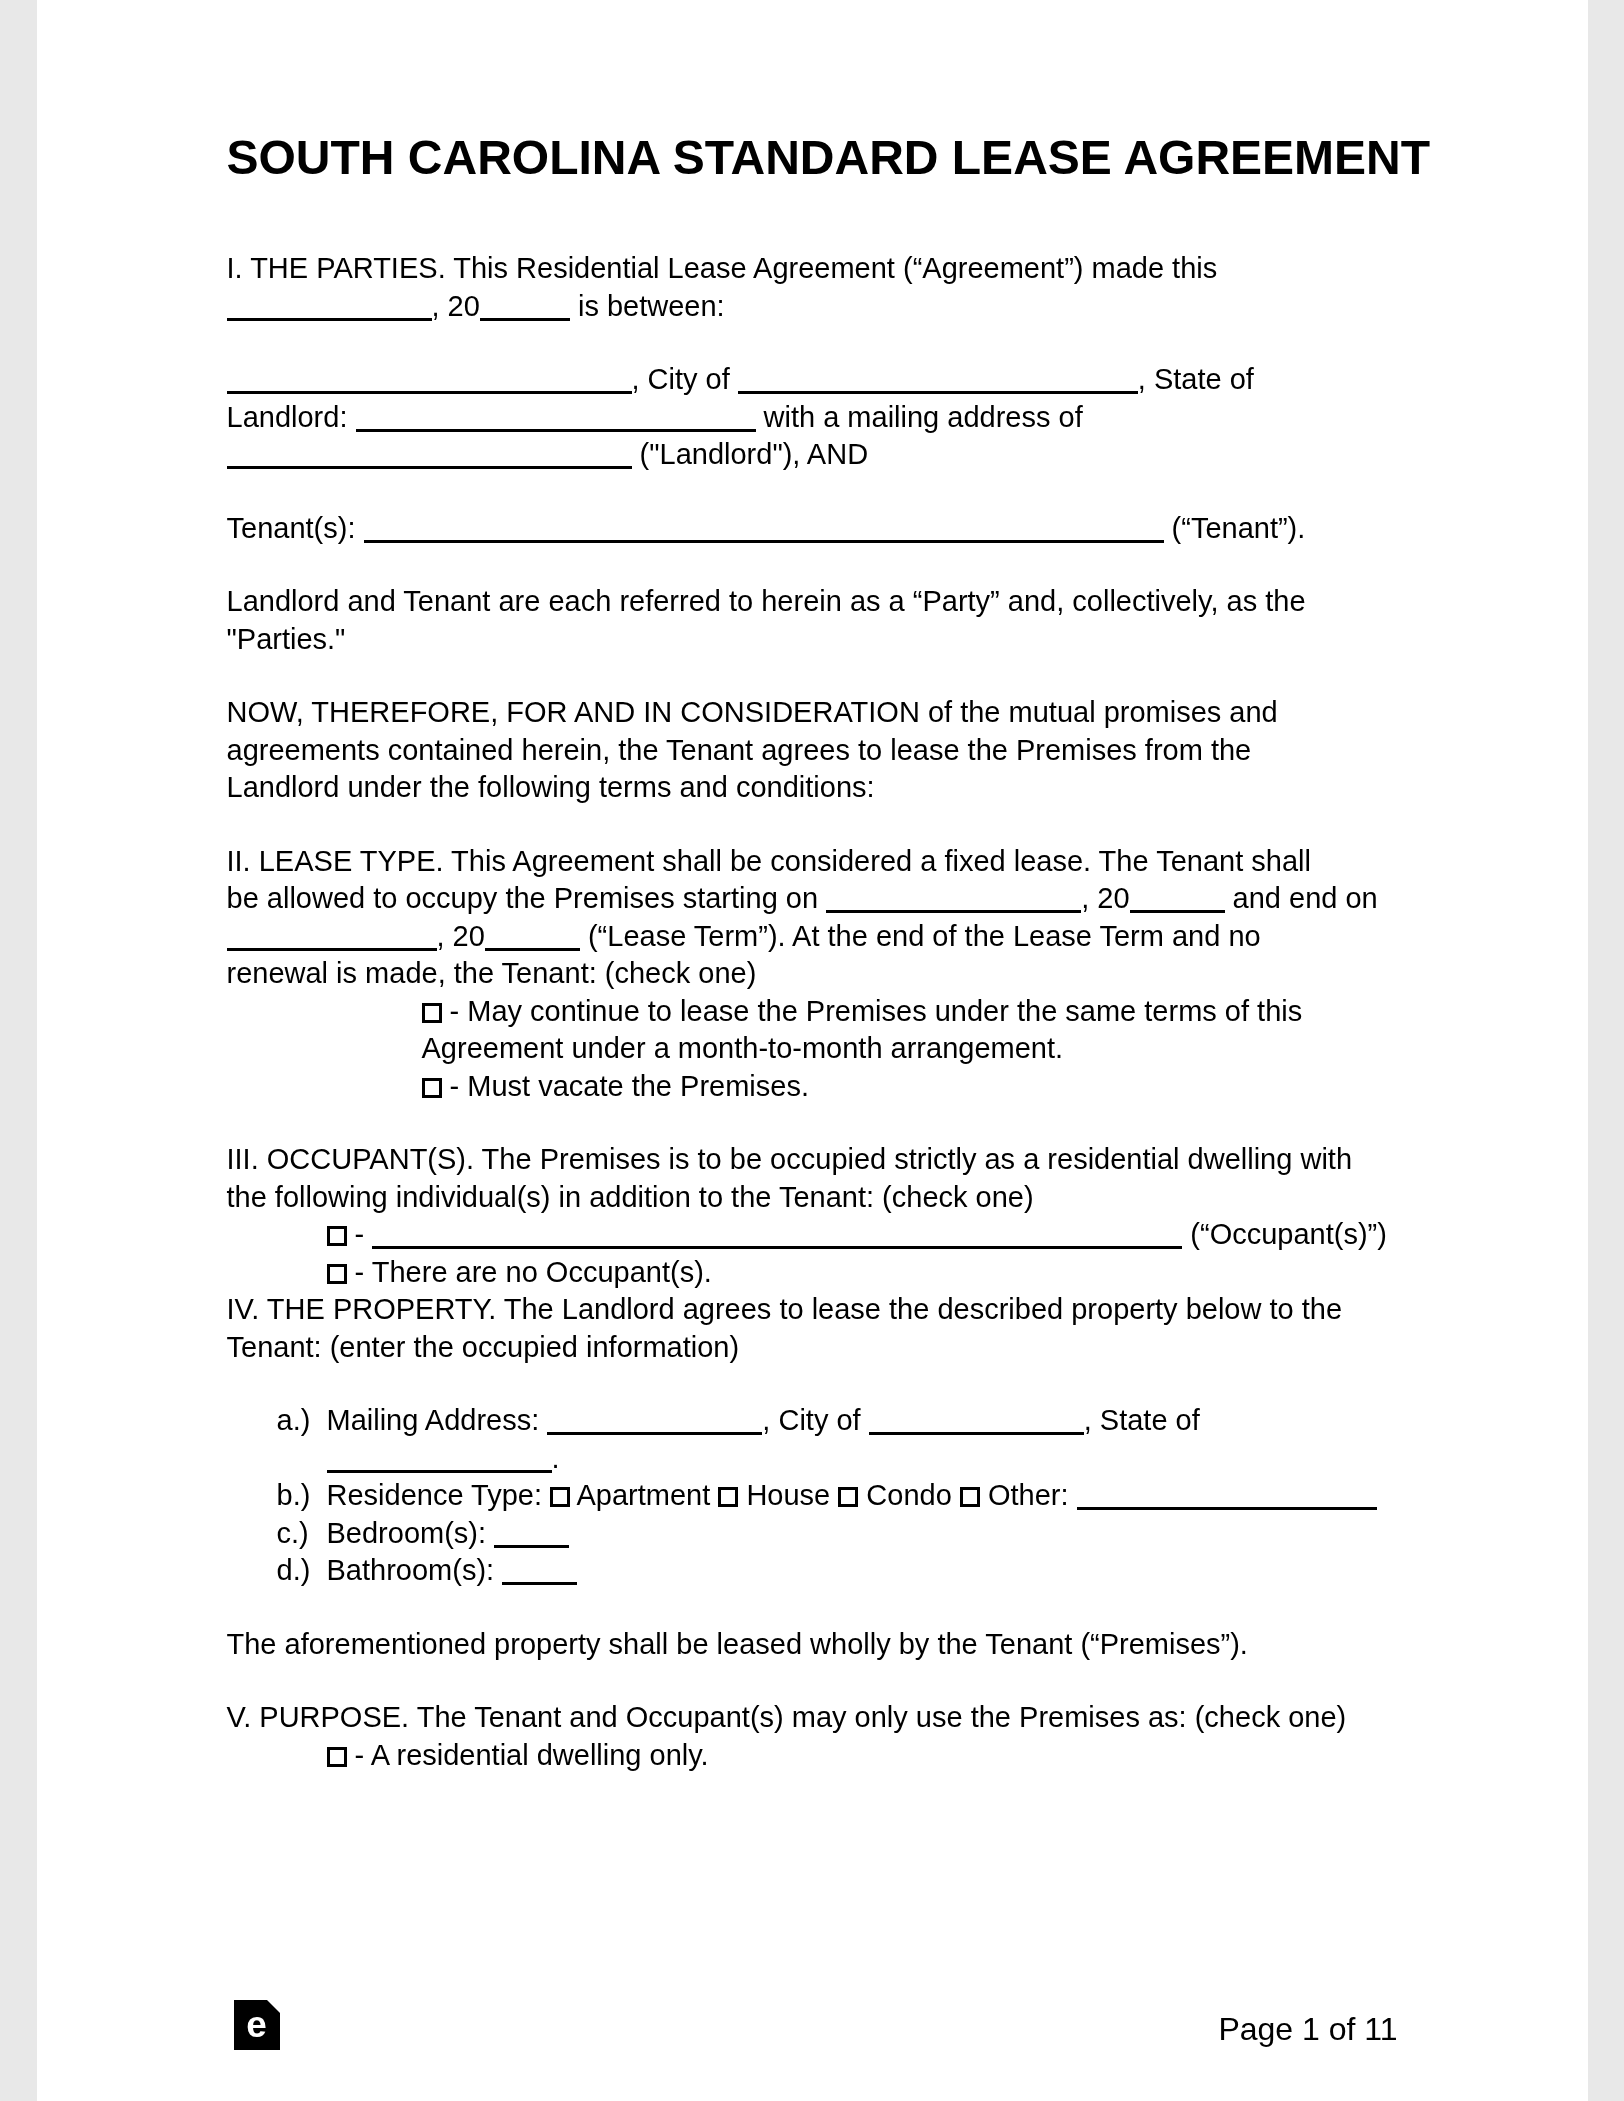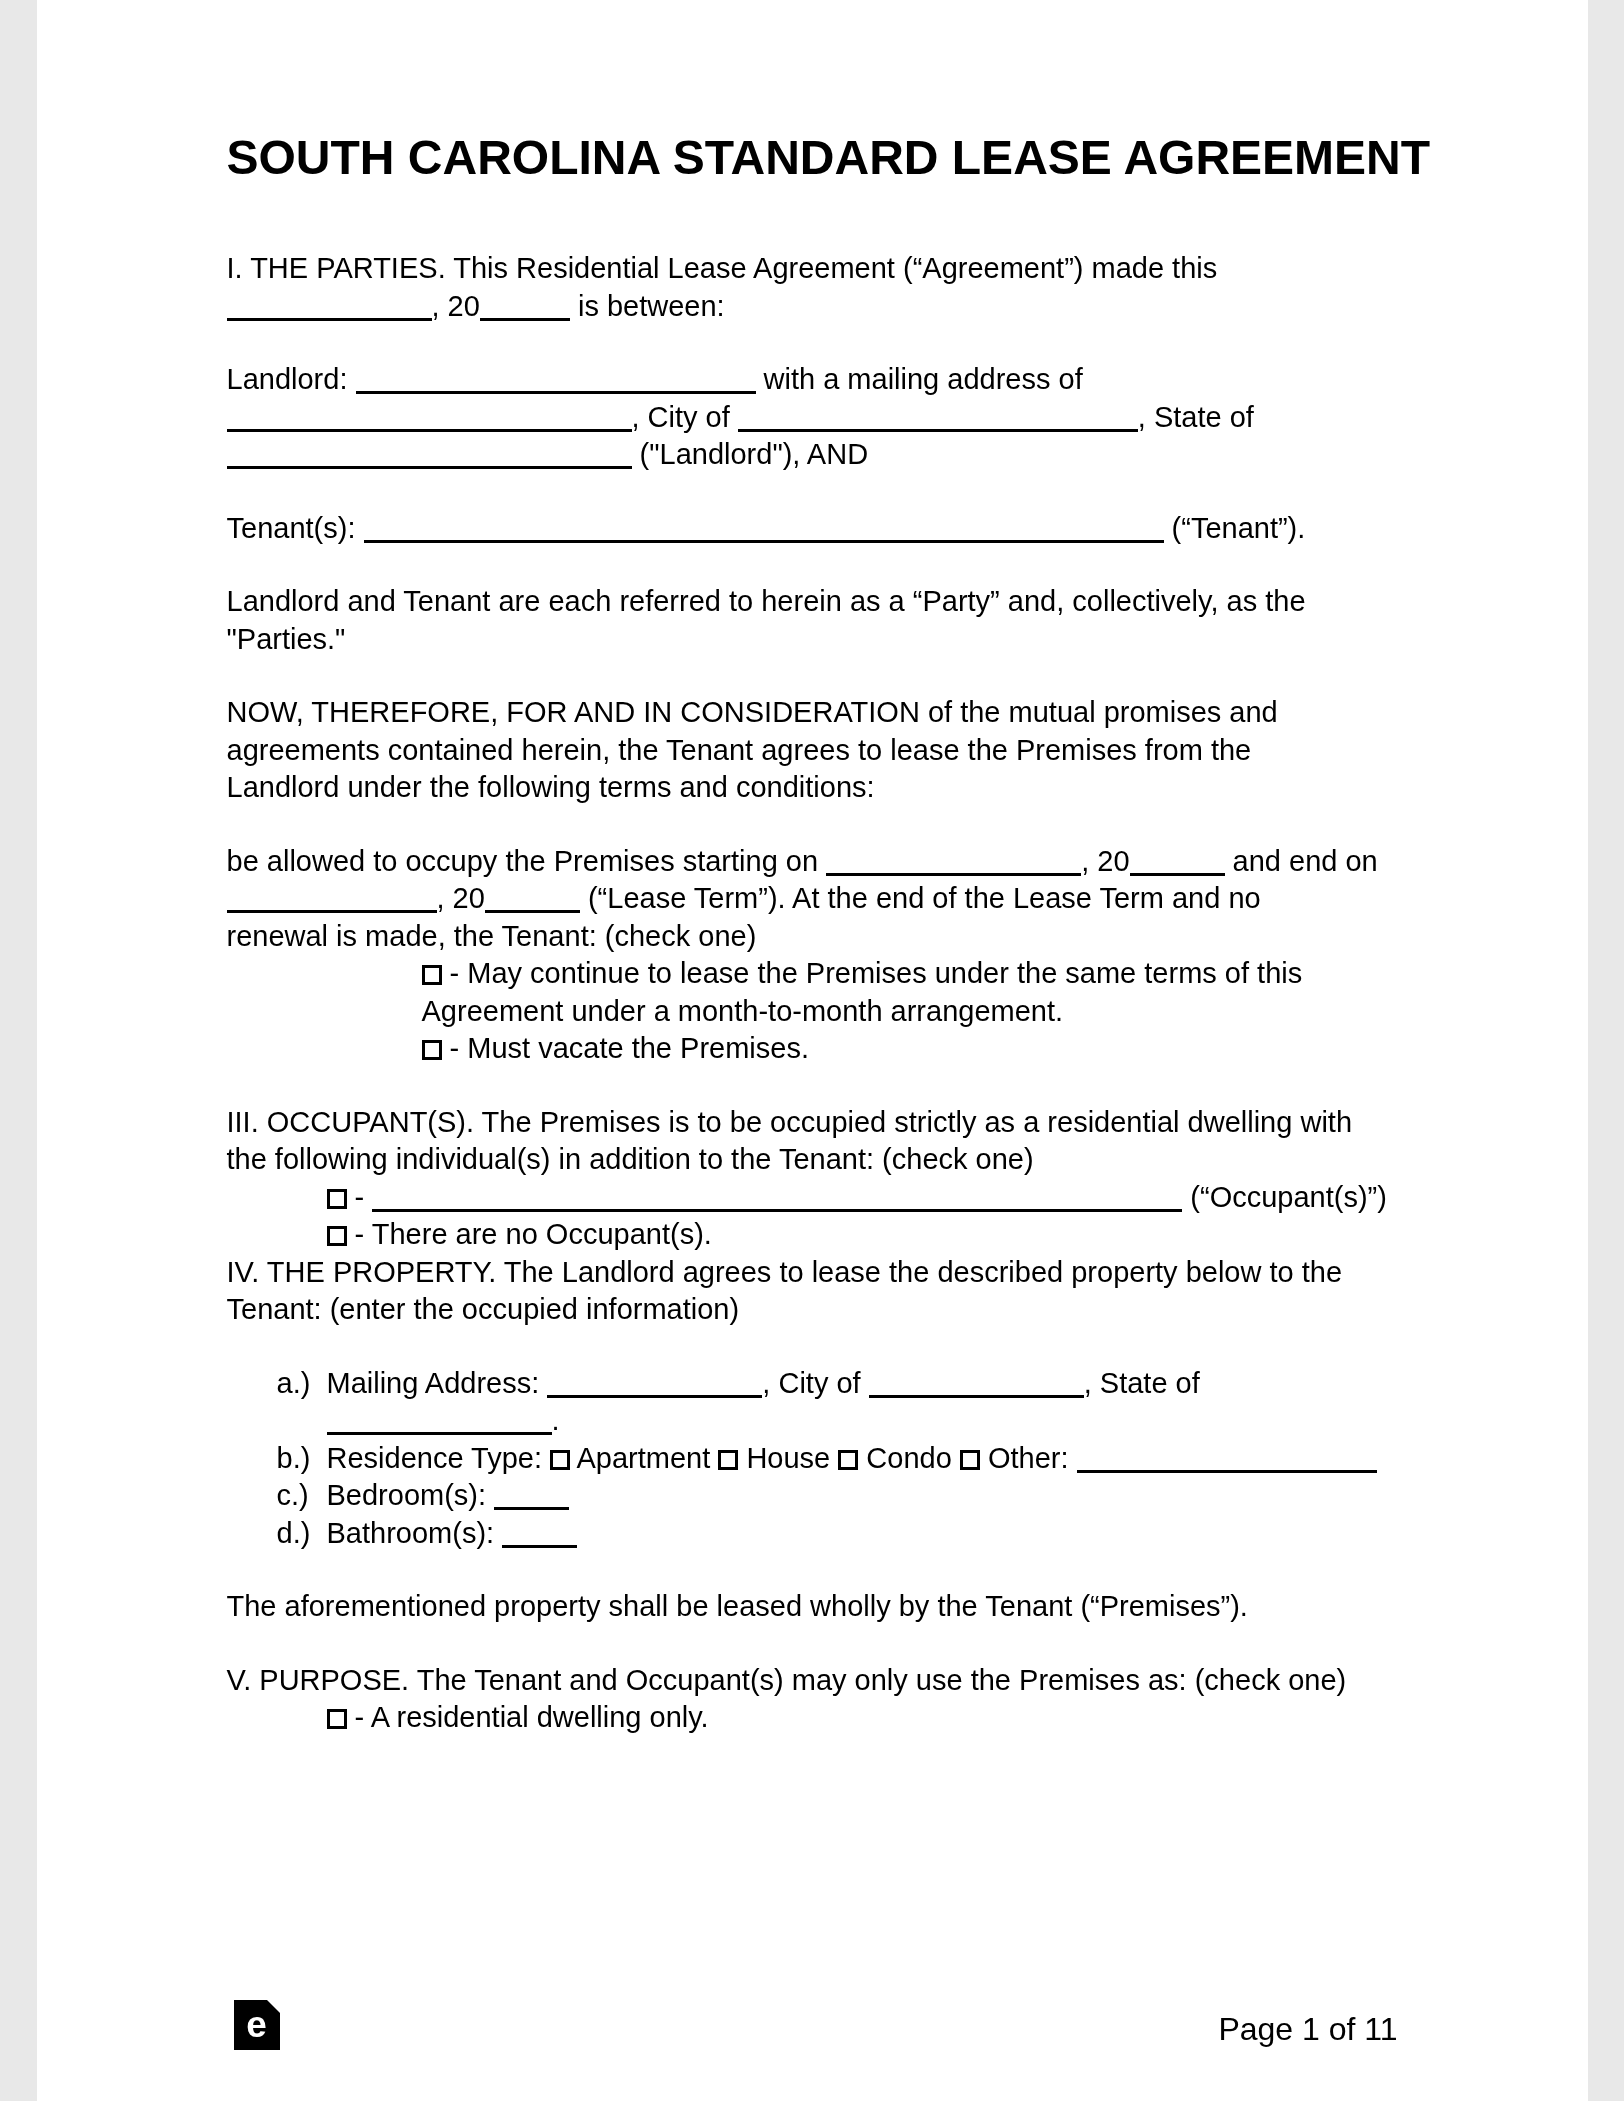--- a/index.html
+++ b/index.html
@@ -77,41 +77,42 @@
   <div class="body">
 
     <div class="doc-title">SOUTH CAROLINA STANDARD LEASE AGREEMENT</div>
 
     <div>
       <div class="ln"><span class="b">I. THE PARTIES</span><span>. This Residential Lease Agreement (“Agreement”) made this</span></div>
       <div class="ln"><span class="bl" style="width:205px"></span><span>, 20</span><span class="bl" style="width:90px"></span><span> is between:</span></div>
     </div>
 
     <div class="para">
+      <div class="ln"><span class="bl" style="width:405px"></span><span>, City of </span><span class="bl" style="width:400px"></span><span>, State of</span></div>
       <div class="ln"><span class="b">Landlord</span><span>: </span><span class="bl" style="width:400px"></span><span> with a mailing address of</span></div>
-      <div class="ln"><span class="bl" style="width:405px"></span><span>, City of </span><span class="bl" style="width:400px"></span><span>, State of</span></div>
       <div class="ln"><span class="bl" style="width:405px"></span><span> ("Landlord"), AND</span></div>
     </div>
 
     <div class="para">
       <div class="ln"><span class="b">Tenant(s)</span><span>: </span><span class="bl" style="width:800px"></span><span> (“Tenant”).</span></div>
     </div>
 
     <div class="para">
       <div class="ln">Landlord and Tenant are each referred to herein as a “Party” and, collectively, as the</div>
       <div class="ln">"Parties."</div>
     </div>
 
     <div class="para">
       <div class="ln">NOW, THEREFORE, FOR AND IN CONSIDERATION of the mutual promises and</div>
       <div class="ln">agreements contained herein, the Tenant agrees to lease the Premises from the</div>
       <div class="ln">Landlord under the following terms and conditions:</div>
     </div>
 
     <div class="para">
+      <div class="ln"><span class="b">II. LEASE TYPE</span><span>. This Agreement shall be considered a fixed lease. The Tenant shall</span></div>
       <div class="ln"><span>be allowed to occupy the Premises starting on </span><span class="bl" style="width:255px"></span><span>, 20</span><span class="bl" style="width:95px"></span><span> and end on</span></div>
       <div class="ln"><span class="bl" style="width:210px"></span><span>, 20</span><span class="bl" style="width:95px"></span><span> (“Lease Term”). At the end of the Lease Term and no</span></div>
       <div class="ln">renewal is made, the Tenant: (check one)</div>
     </div>
 
     <div>
       <div class="ln ind1"><span class="cb"></span><span> - May continue to lease the Premises under the same terms of this</span></div>
       <div class="ln ind1">Agreement under a month-to-month arrangement.</div>
       <div class="ln ind1"><span class="cb"></span><span> - Must vacate the Premises.</span></div>
     </div>

